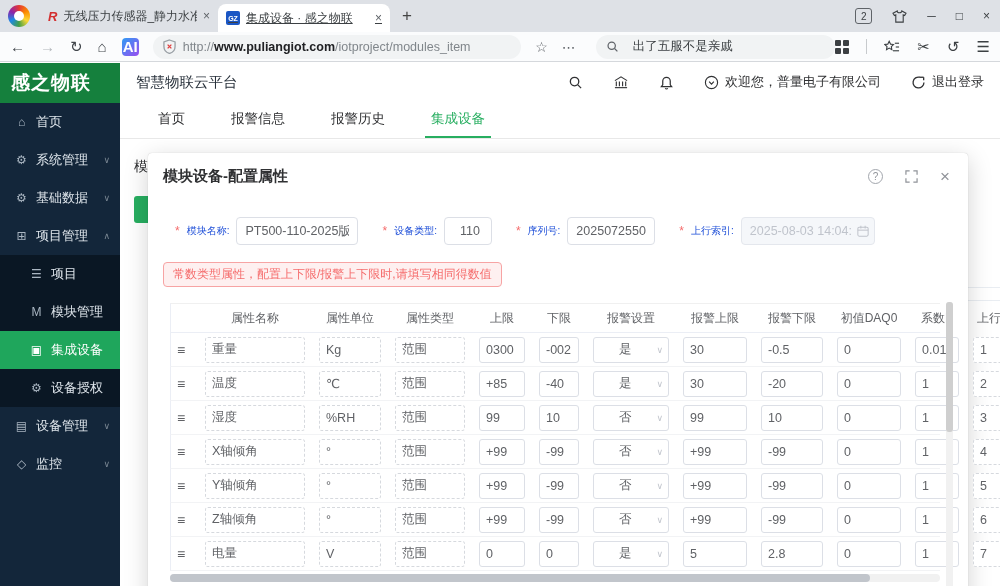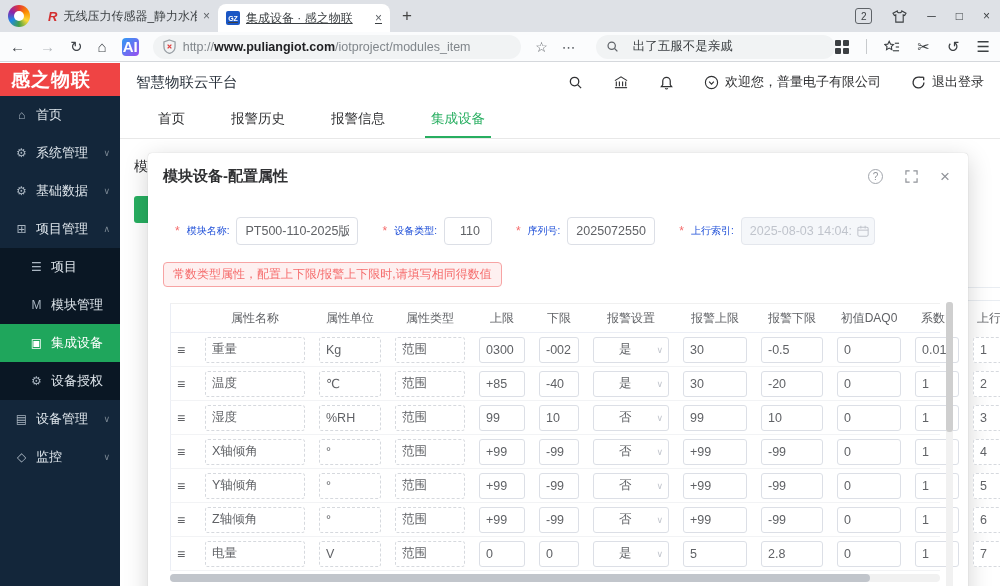--- a/index.html
+++ b/index.html
@@ -44,21 +44,21 @@
   .searchfield { display:flex; align-items:center; background:#f1f3f4; border-radius:13px; height:24px;
     width:252px; margin-left:20px; padding:0 10px; gap:8px; cursor:text; }
   .searchtxt { font-size:12.5px; color:#3c4043; white-space:nowrap;margin-left:6px; }
   .rightics { margin-left:auto; display:flex; align-items:center; gap:17px; color:#3c4043; }
   .rightics .g { font-size:15px; cursor:pointer; }
   .divider { width:1px; height:15px; background:#c7cacd; }
 
   
   #app { position:absolute; left:0; top:63px; width:1000px; height:523px; }
   #sidebar { position:absolute; left:0; top:0; width:120px; height:100%; background:#13263a; }
-  .side-logo { height:33px; background:#ef4444; color:#fff; font-size:19px; font-weight:700;
+  .side-logo { height:40px; background:#15803d; color:#fff; font-size:19px; font-weight:700;
     letter-spacing:1px; display:flex; align-items:center; padding-left:11px; }
   .mi { display:flex; align-items:center; height:38px; padding:0 10px 0 13px; color:#dfe6ec;
     font-size:13px; cursor:pointer; }
   .mi-icon { width:17px; font-size:12px; color:#aab6c2; margin-right:6px; text-align:center; }
   .mi-label { white-space:nowrap; }
   .mi-chev { margin-left:auto; font-size:9px; color:#7b8894; }
   .mi.sub { background:#0a1724; padding-left:28px; }
   .mi.active { background:#1fa65c; color:#fff; }
   .mi.active .mi-icon { color:#fff; }
 
@@ -301,22 +301,22 @@
               <line x1="9.5" y1="2.4" x2="13.5" y2="2.4"></line>
               <line x1="13.5" y1="2.4" x2="13.5" y2="5.5"></line>
             </svg>
           <span>退出登录</span>
         </span>
       </div>
     </div>
 
     <div id="navtabs">
         <div class="ptab">首页</div>
+        <div class="ptab">报警信息</div>
         <div class="ptab">报警历史</div>
-        <div class="ptab">报警信息</div>
         <div class="ptab on">集成设备</div>
       </div>
 
     <div id="content">
       <span class="bg-partial-title">模</span>
       <span class="bg-green-btn"></span>
       <span class="bg-right-lines"></span>
 
       <div id="modal">
         <div class="m-header">

